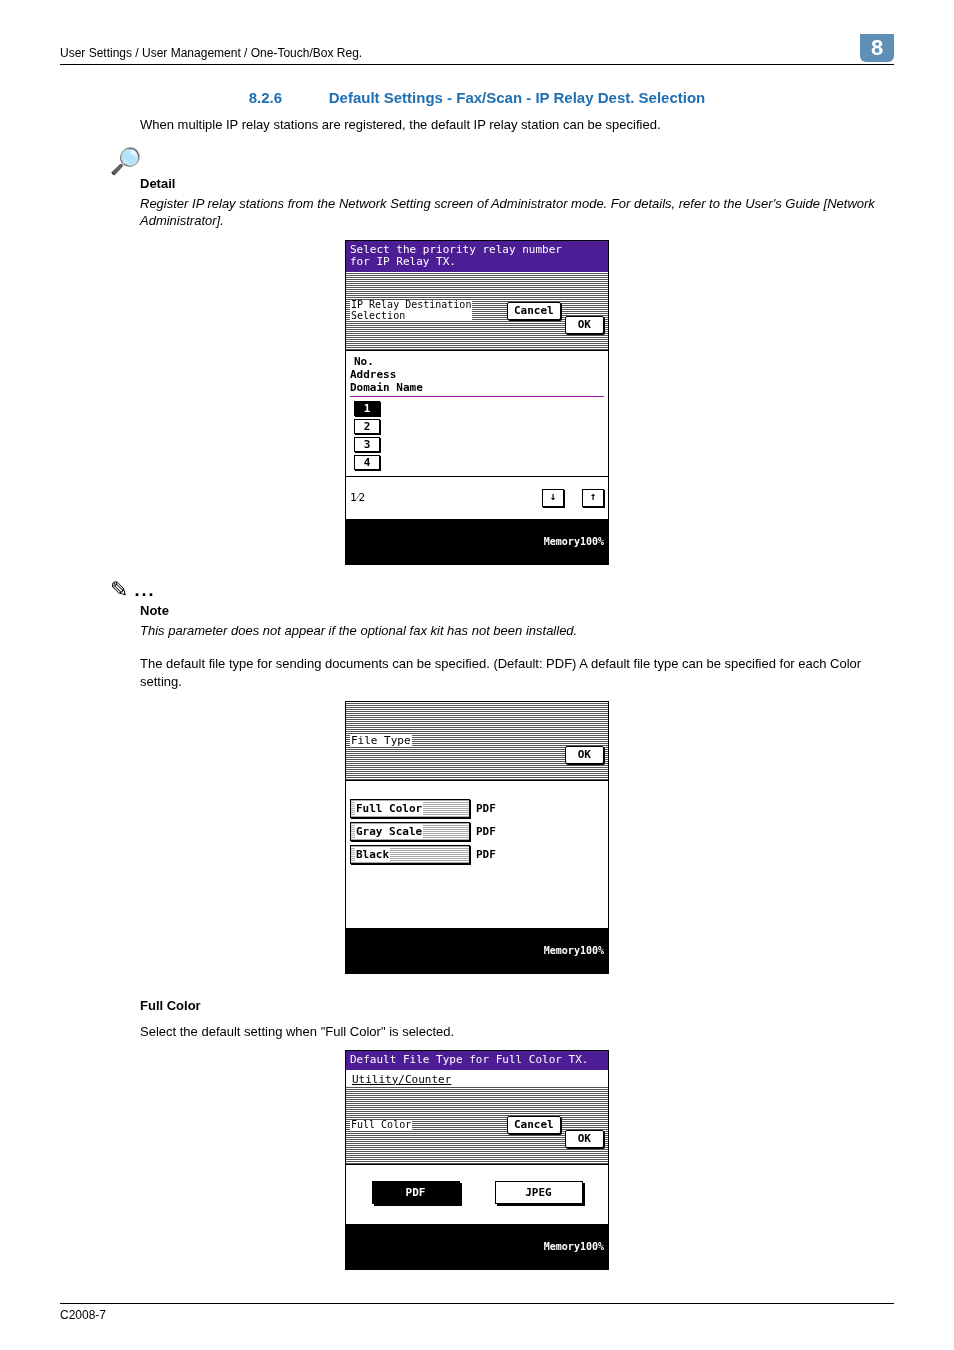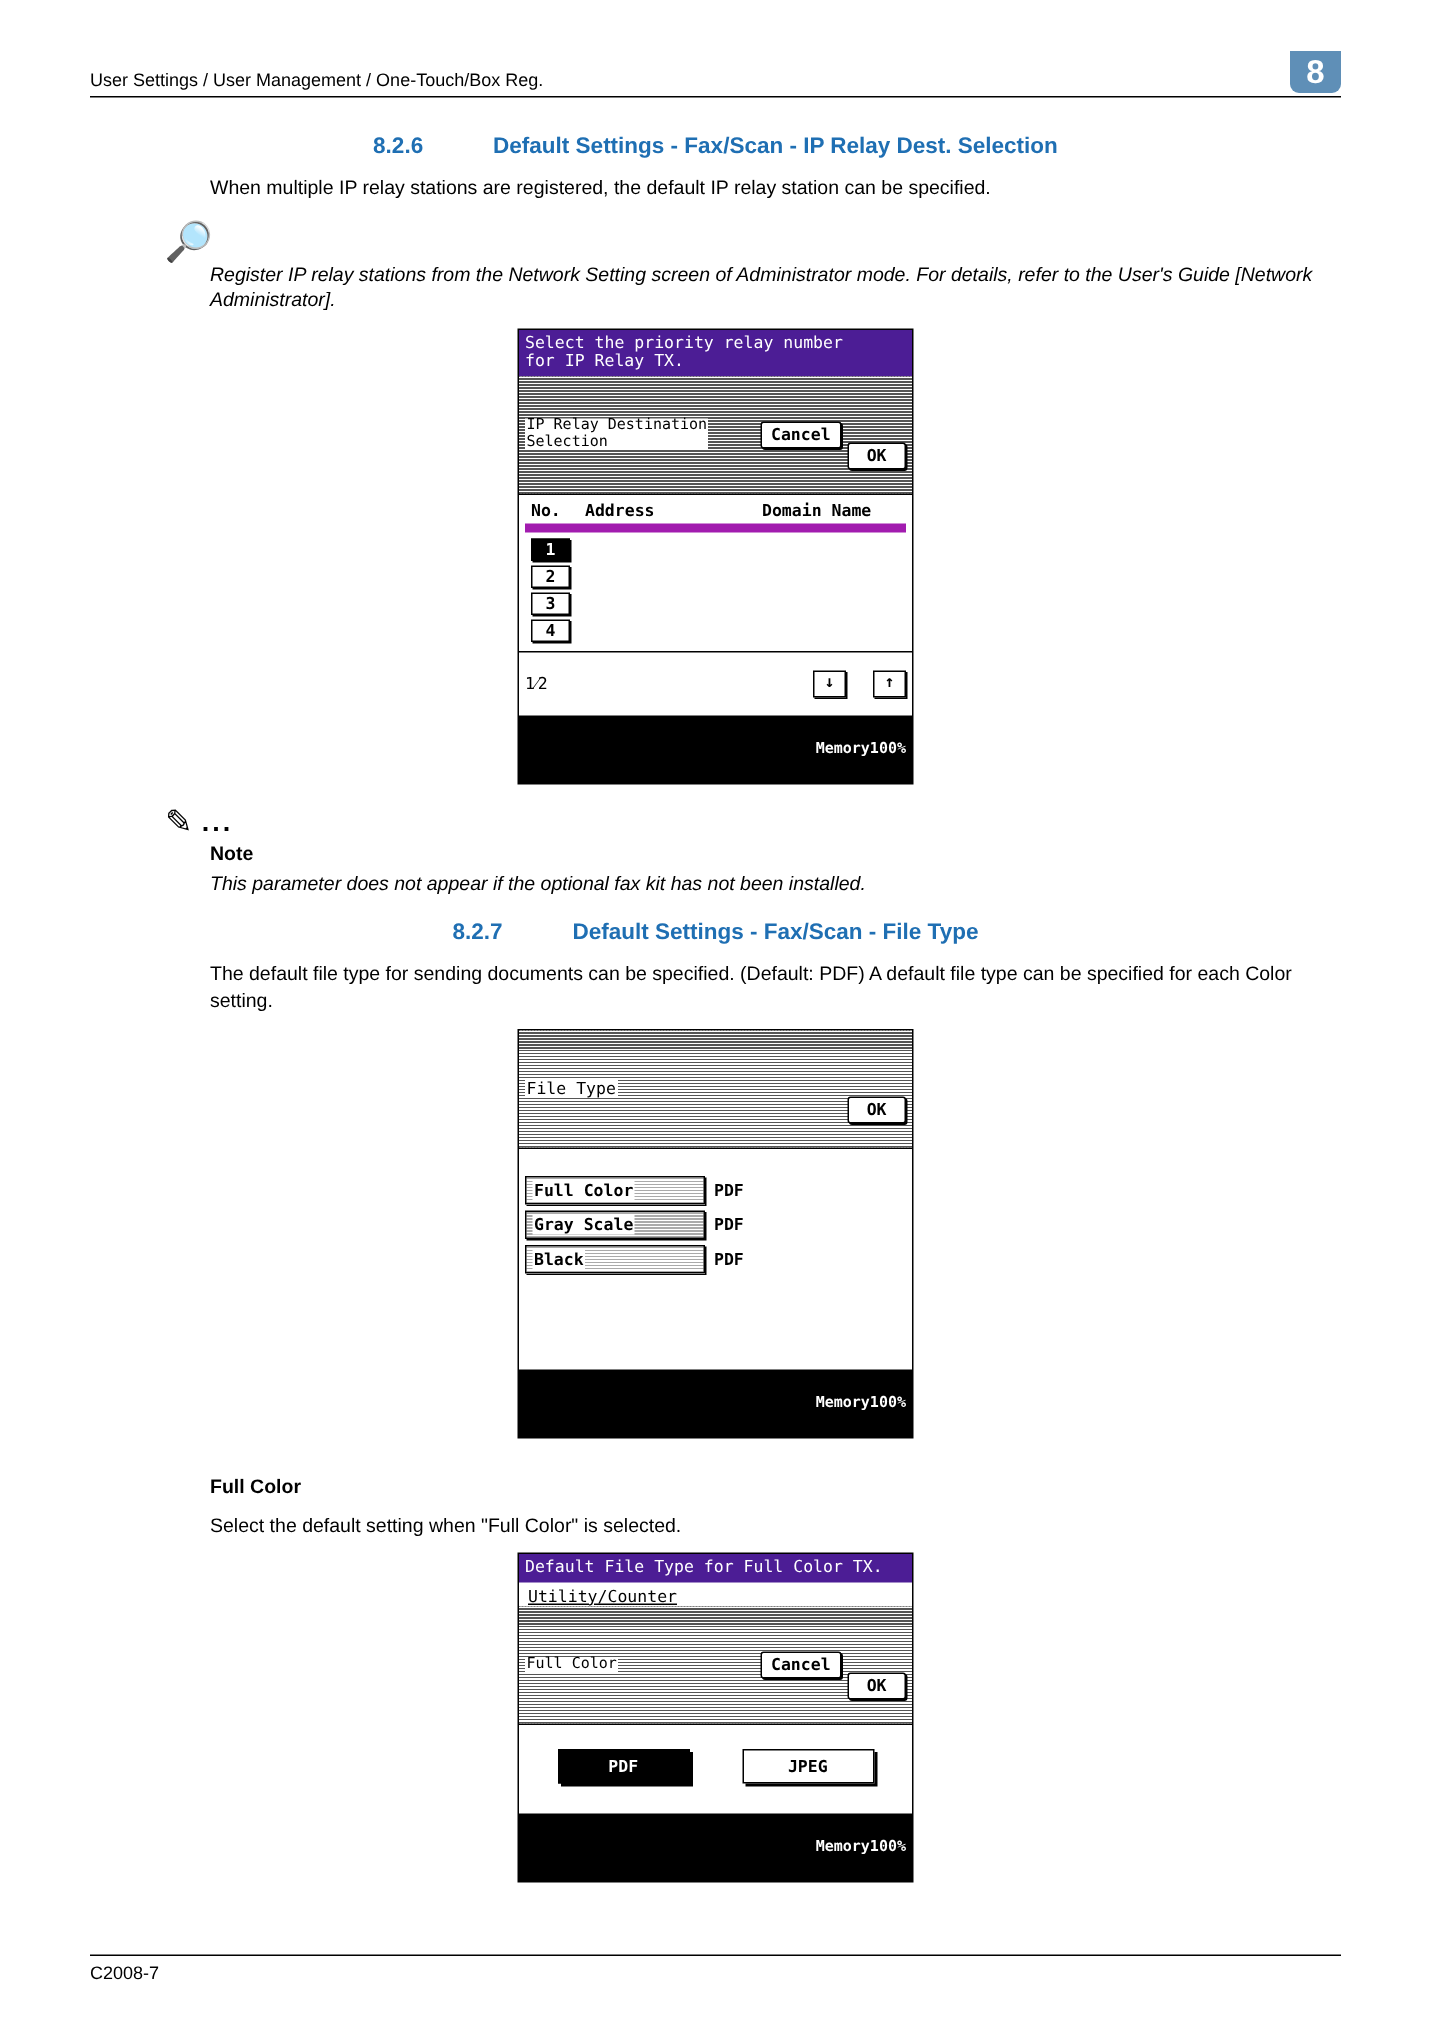--- a/index.html
+++ b/index.html
@@ -155,23 +155,24 @@
     border-radius: 2px;
     box-shadow: 1px 1px 0 #000;
     cursor: pointer;
   }
   .pill-btn.wide { padding: 0 12px; margin-top: 28px; }
 
   .lcd-body { padding: 2px 4px 3px 4px; min-height: 96px; position: relative; }
   .col-heads {
     display: flex;
     font-weight: bold;
-    border-bottom: 6px solid #a21caf;
+    border-bottom: 1px solid #a21caf;
     padding: 2px 0;
     font-size: 11px;
+    flex-direction: column;
   }
   .col-heads span:nth-child(1) { width: 36px; padding-left: 4px; }
   .col-heads span:nth-child(2) { flex: 1; }
   .col-heads span:nth-child(3) { width: 96px; }
   .num-list { padding: 4px 0 0 4px; }
   .num-cell {
     display: inline-block;
     width: 24px;
     text-align: center;
     border: 1px solid #000;
@@ -296,20 +297,21 @@
       <span>Default Settings - Fax/Scan - IP Relay Dest. Selection</span>
     </div>
     <div class="body-indent">
       <p class="body-p">When multiple IP relay stations are registered, the default IP relay station can be specified.</p>
     </div>
 
     <div class="detail-block">
       <div class="icon-row">
         <span class="mag-icon">🔍</span>
       </div>
+      <div class="detail-label">Detail</div>
       <div class="detail-text">Register IP relay stations from the Network Setting screen of Administrator mode. For details, refer to the User's Guide [Network Administrator].</div>
     </div>
 
     <div class="lcd">
       <div class="title-bar">Select the priority relay number
 for IP Relay TX.</div>
       <div class="sub-bar sub-bar-hatch">
         <div class="hatch-label">IP Relay Destination
 Selection</div>
         <div class="flex-spacer"></div>
@@ -342,24 +344,20 @@
       <div class="icon-row">
         <span class="pen-icon">✎</span>
         <span class="dots">...</span>
       </div>
       <div class="detail-label">Note</div>
       <div class="detail-text">This parameter does not appear if the optional fax kit has not been installed.</div>
     </div>
   </div>
 
   <div class="section" style="margin-top:16px;">
-    <div class="sec-head">
-      <span class="sec-num">8.2.7</span>
-      <span>Default Settings - Fax/Scan - File Type</span>
-    </div>
     <div class="body-indent">
       <p class="body-p">The default file type for sending documents can be specified. (Default: PDF) A default file type can be specified for each Color setting.</p>
     </div>
 
     <div class="lcd">
       <div class="sub-bar sub-bar-hatch" style="border-bottom:1px solid #000;">
         <div class="hatch-label" style="font-size:11px;">File Type</div>
         <div class="flex-spacer"></div>
         <button class="pill-btn wide">OK</button>
       </div>

